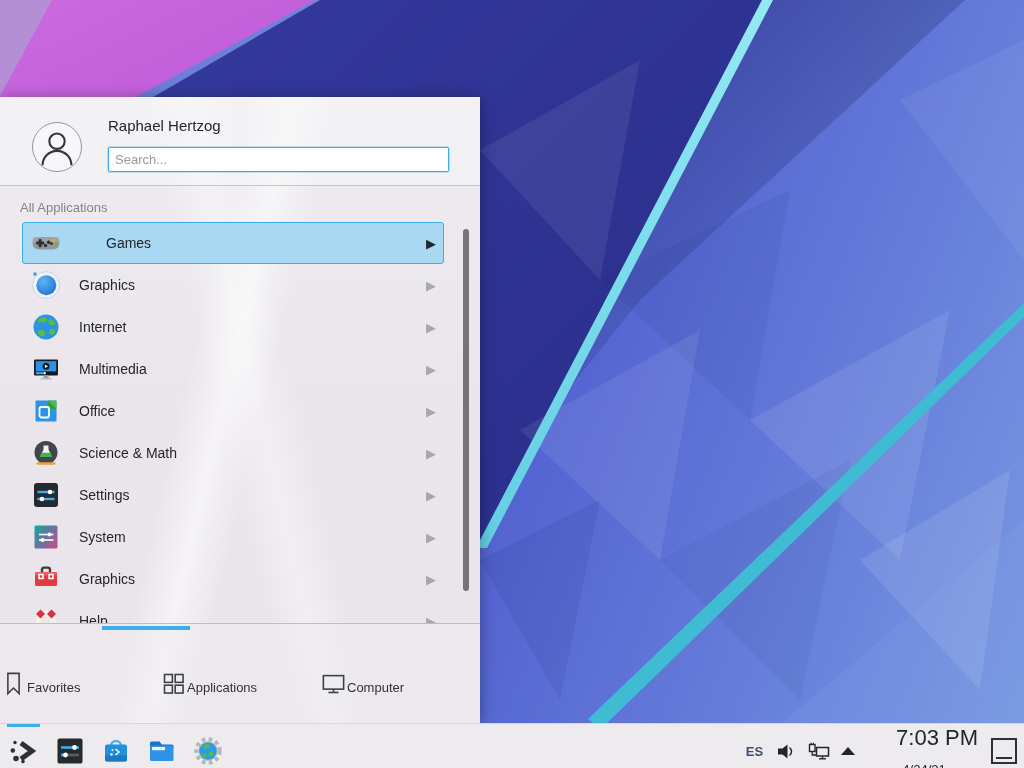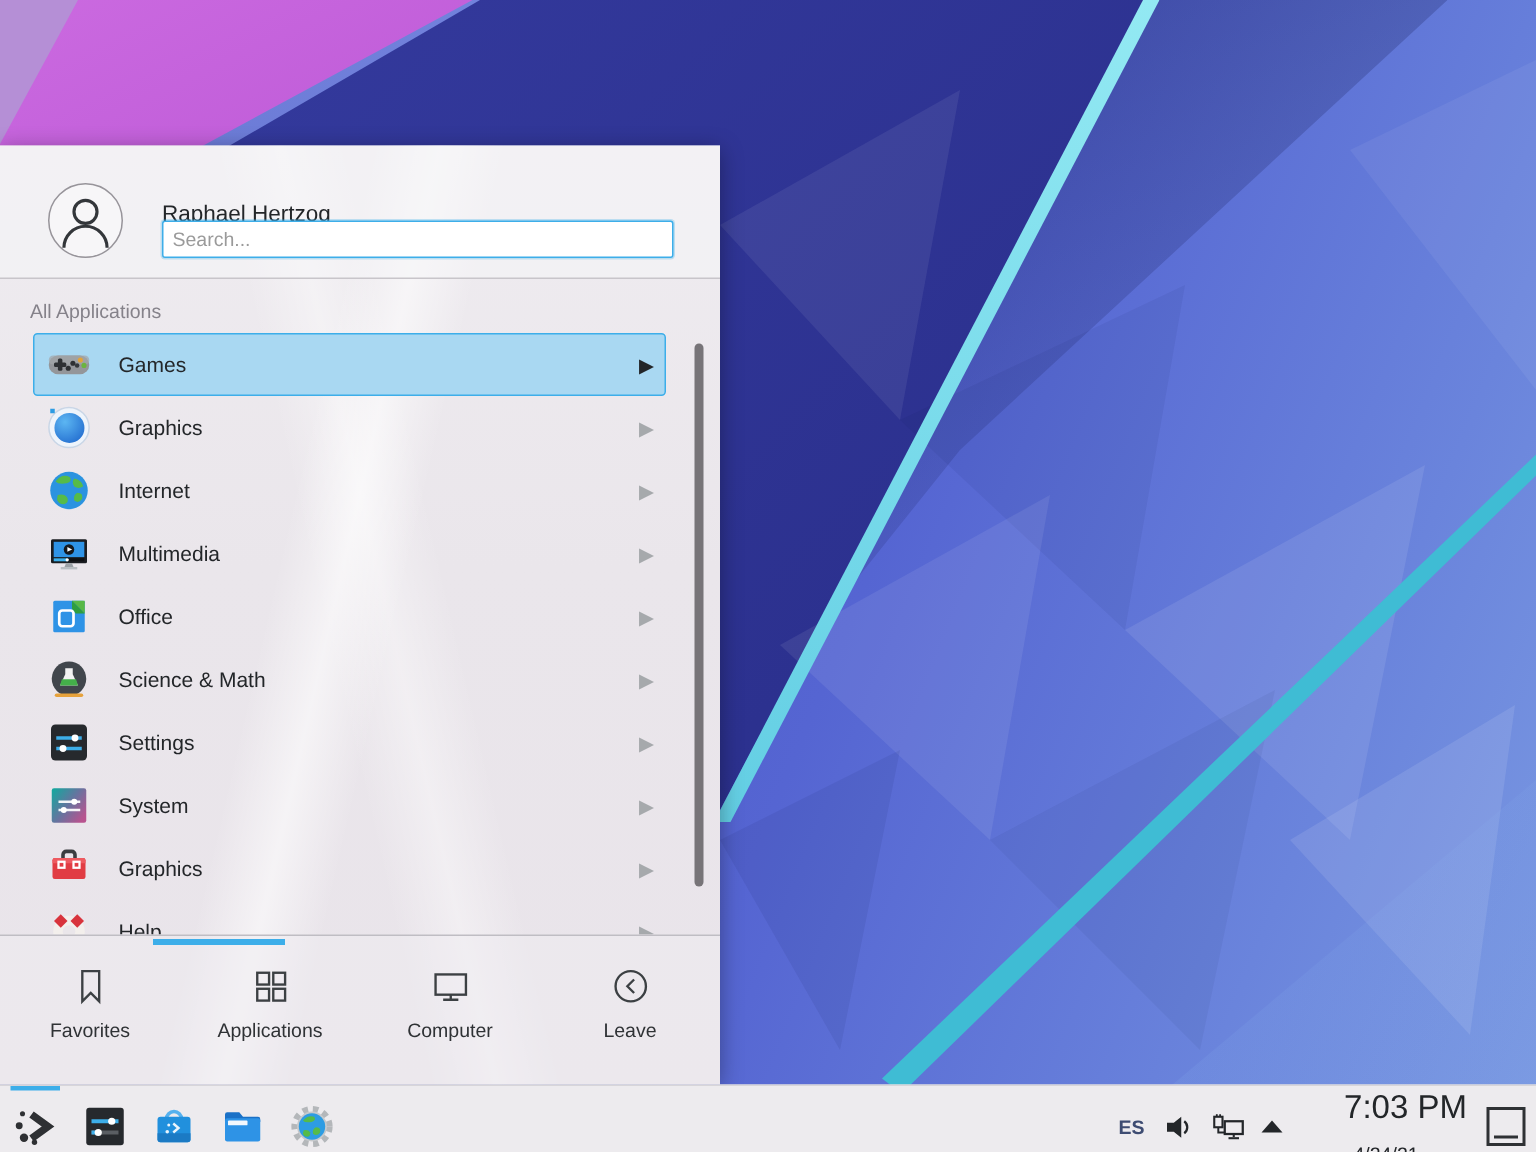--- a/index.html
+++ b/index.html
@@ -29,39 +29,39 @@
 
   
   .menu { position:absolute; left:0; top:97px; width:480px; height:626px; z-index:2;
     background-image:
       linear-gradient(103deg, rgba(255,255,255,0) 40%, rgba(255,255,255,.55) 47%, rgba(255,255,255,0) 54%),
       linear-gradient(257deg, rgba(255,255,255,0) 40%, rgba(255,255,255,.38) 47%, rgba(255,255,255,0) 54%),
       linear-gradient(180deg,#efecf0 0%,#eae6eb 45%,#e9e4ea 100%);
     box-shadow:0 2px 14px rgba(0,0,0,.35); }
   .menu-header { position:absolute; top:0; left:0; right:0; height:89px; border-bottom:1px solid #c8c5ca; background:rgba(246,245,247,.55); }
   .avatar { position:absolute; left:32px; top:25px; width:50px; height:50px; border-radius:50%; border:1px solid #97949a; background:#f7f6f8; }
-  .user-name { position:absolute; left:108px; top:37px; font-size:15px; color:#232629; }
+  .user-name { position:absolute; left:108px; top:20px; font-size:15px; color:#232629; }
   .search-input { position:absolute; left:108px; top:50px; width:341px; height:25px; border:1px solid #3daee9; box-shadow:0 0 0 1px rgba(61,174,233,.3); border-radius:2px; background:#fff; font-size:13px; padding:0 6px; color:#232629; font-family:"Liberation Sans",sans-serif; outline:none; }
   .search-input::placeholder { color:#9a9a9a; }
   .section-label { position:absolute; left:20px; top:103px; font-size:13px; color:#85828a; }
 
   .cat-list { position:absolute; left:0; top:125px; width:480px; height:401px; overflow:hidden; }
   .cat-row { height:42px; margin:0 36px 0 22px; display:flex; align-items:center; border:1px solid transparent; border-radius:3px; }
-  .cat-row.selected { background:#a9d8f2; border-color:#3daee9; }
+  .cat-row.selected { background:#a9d8f2; border-color:#3daee9;gap:27px; }
   .cat-icon { width:30px; height:30px; margin-left:8px; flex:none; }
   .cat-icon svg { display:block; width:30px; height:30px; }
   .cat-label { margin-left:18px; font-size:14px; color:#232629; white-space:nowrap; }
   .cat-arrow { margin-left:auto; margin-right:7px; font-size:13px; color:#a6a9ac; line-height:1; }
   .selected .cat-arrow { color:#232629; }
 
   .scrollbar { position:absolute; right:11px; top:132px; width:6px; height:362px; border-radius:3px; background:#777478; }
 
   .menu-footer { position:absolute; left:0; top:526px; width:480px; height:100px; border-top:1px solid #bfbdc3; background:rgba(239,237,241,.45); display:flex; }
   .active-tab-indicator { position:absolute; left:102px; top:2px; width:88px; height:4px; background:#3daee9; }
-  .tab { flex:1; display:flex; flex-direction:column; align-items:center; padding-top:20px; cursor:default; }
+  .tab { flex:1; display:flex; flex-direction:row; align-items:center; padding-top:20px; cursor:default; }
   .tab-icon svg { display:block; width:27px; height:27px; }
   .tab-label { margin-top:8px; font-size:13px; color:#2f3235; }
 
   
   .taskbar { position:absolute; left:0; top:723px; width:1024px; height:55px; z-index:3; background:#edebee; border-top:1px solid #d7d5d9; display:flex; align-items:center; }
   .launchers { display:flex; align-items:center; gap:16px; padding-left:9px; }
   .launcher { position:relative; width:30px; height:30px; }
   .launcher svg { display:block; width:30px; height:30px; }
   .task-indicator { position:absolute; left:7px; top:0; width:33px; height:3px; background:#3daee9; }
   .tray { margin-left:auto; display:flex; align-items:center; }
@@ -310,29 +310,20 @@
           <svg viewBox="0 0 24 24">
               <rect x="3" y="5" width="18" height="12" fill="none" stroke="#3c4043" stroke-width="1.4"></rect>
               <line x1="12" y1="17" x2="12" y2="19.5" stroke="#3c4043" stroke-width="1.4"></line>
               <line x1="7.5" y1="20" x2="16.5" y2="20" stroke="#3c4043" stroke-width="1.4"></line>
             </svg>
         </span>
         <span class="tab-label">Computer</span>
       </div>
 
 
-      <div class="tab">
-        <span class="tab-icon">
-          <svg viewBox="0 0 24 24">
-              <circle cx="12" cy="12" r="9" fill="none" stroke="#3c4043" stroke-width="1.4"></circle>
-              <polyline points="14,8 10,12 14,16" fill="none" stroke="#3c4043" stroke-width="1.4"></polyline>
-            </svg>
-        </span>
-        <span class="tab-label">Leave</span>
-      </div>
     </div>
   </div>
 
   <div class="taskbar">
     <div class="task-indicator"></div>
 
     <div class="launchers">
       <div class="launcher">
         <span>
           <svg viewBox="0 0 30 30">

